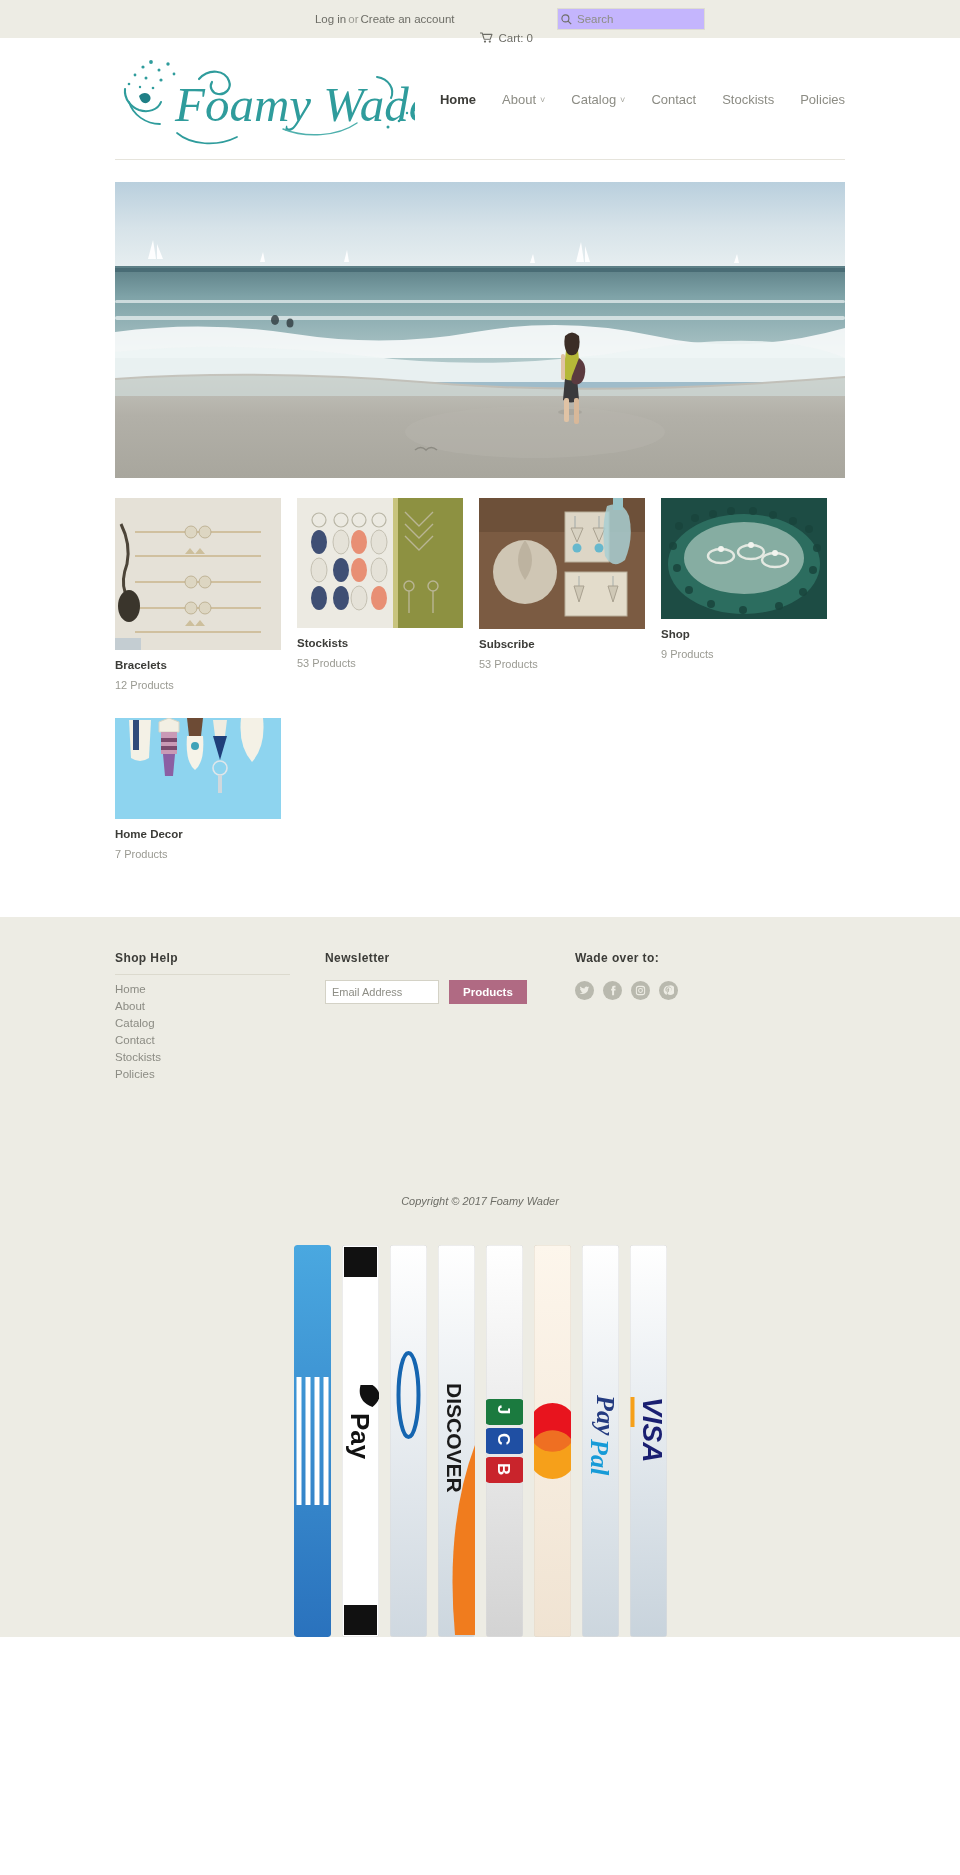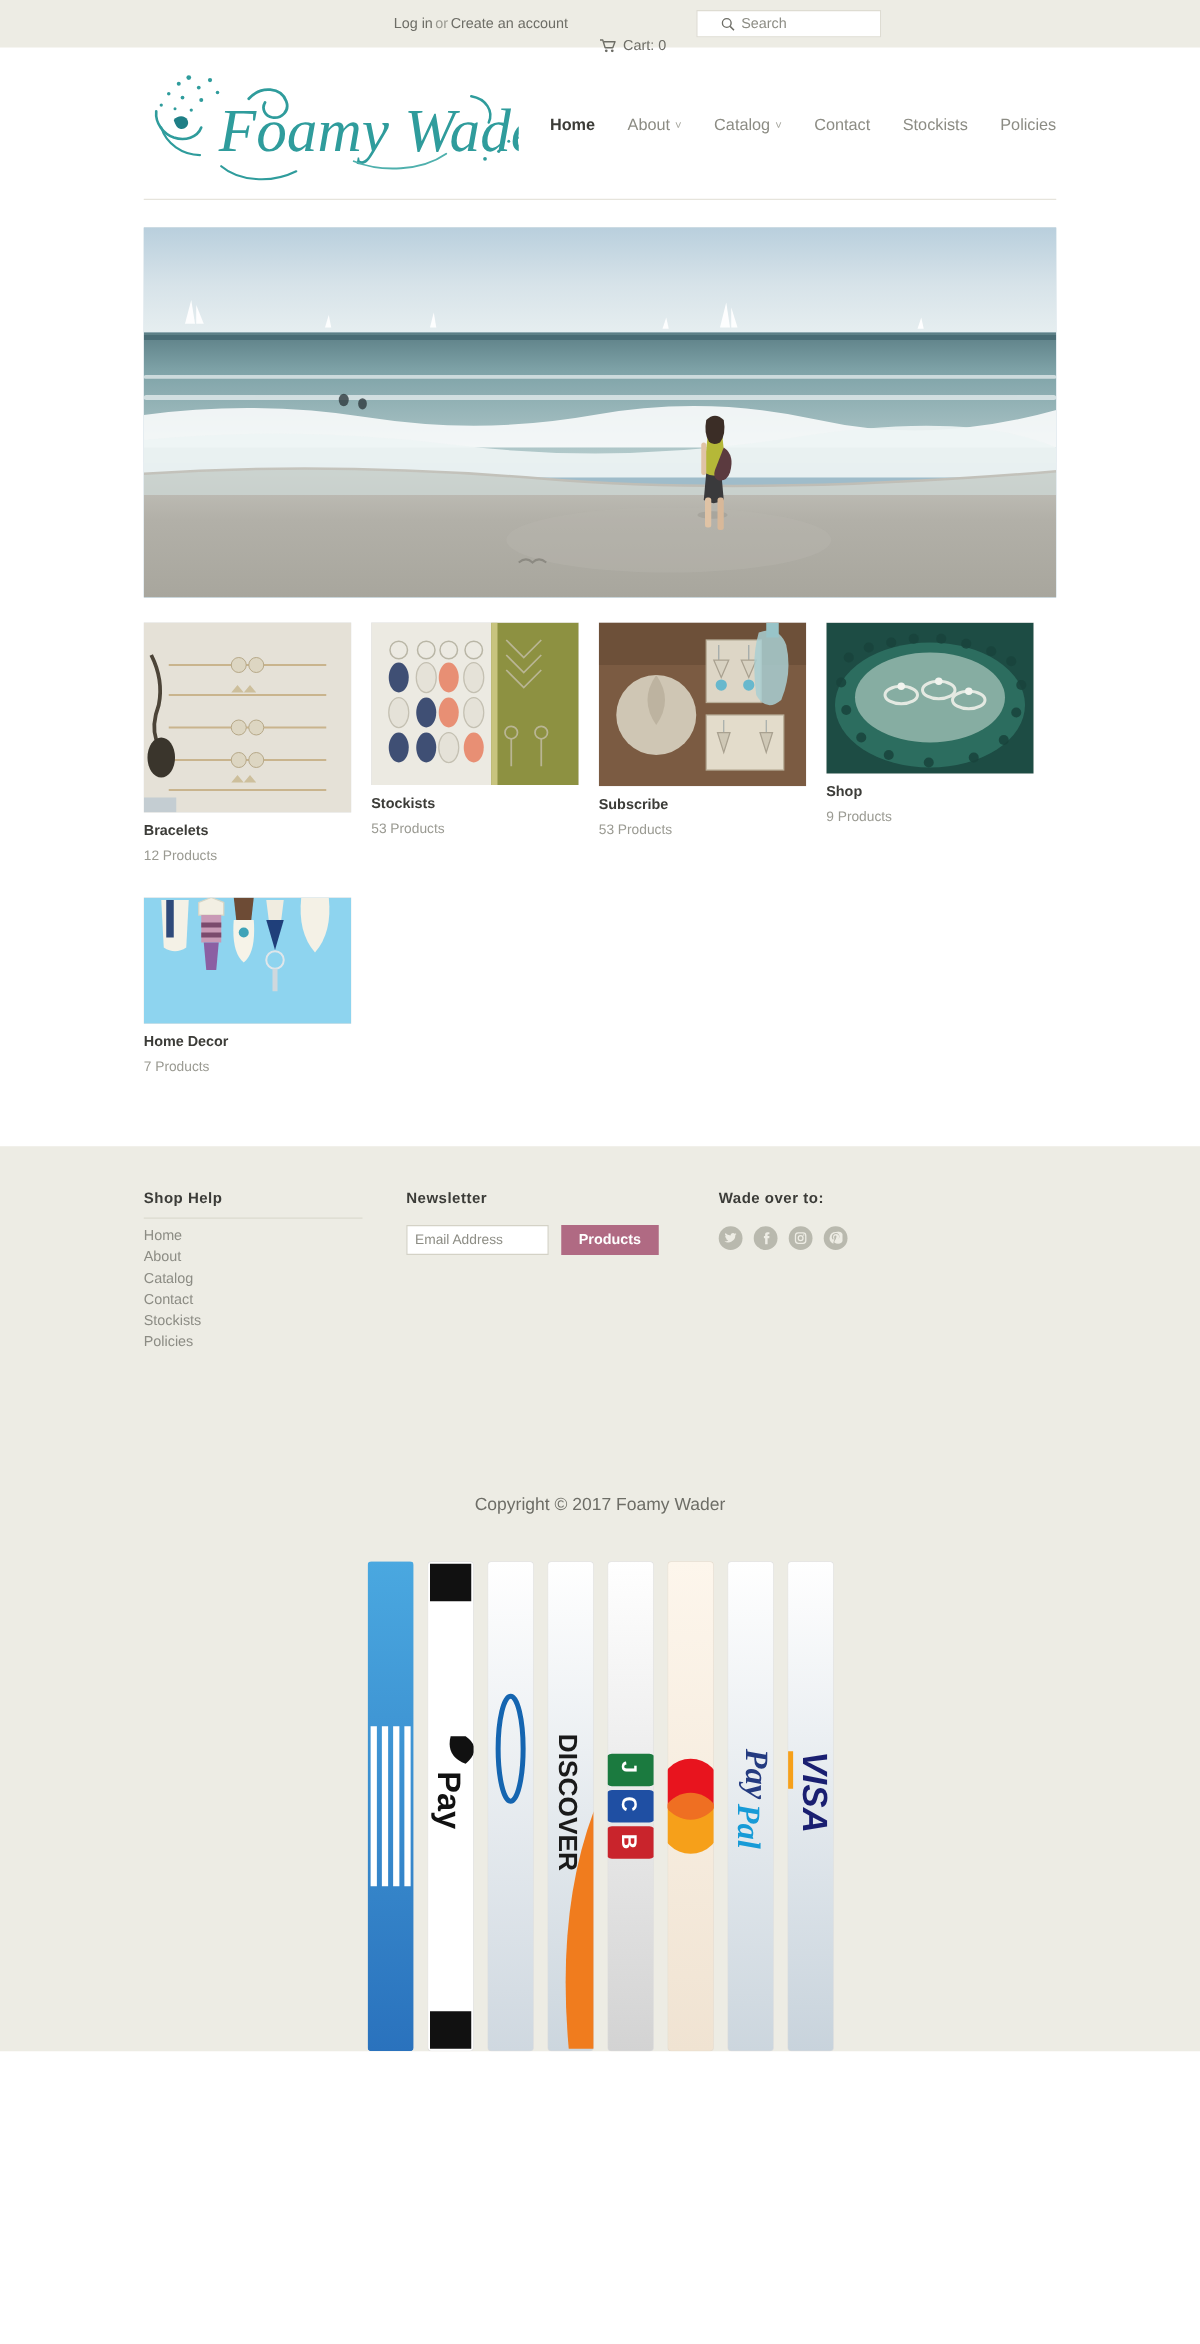--- a/index.html
+++ b/index.html
@@ -24,39 +24,39 @@
     padding-right: 255px;
     font-size: 11.5px;
     color: #6d6d66;
   }
   .topbar .acct { white-space: nowrap; }
   .topbar .acct a { color: #6d6d66; text-decoration: none; }
   .topbar .sep { color: #9b9b93; margin: 0 2px; }
 
   .cart-link {
     display: flex;
-    align-items: flex-start;
+    align-items: center;
     gap: 5px;
     margin-left: 26px;
     color: #6d6d66;
     text-decoration: none;
     white-space: nowrap;
     margin-top: 38px;
   }
   .cart-ico { display: block; }
 
   .search-wrap {
     margin-left: 24px;
     width: 148px;
     height: 22px;
-    background: #ffffff;
+    background: #c4b5fd;
     border: 1px solid #dedcd2;
     display: flex;
     align-items: center;
-    padding: 0 19px;
+    padding: 0 3px;
     gap: 5px;
   }
   .search-wrap svg { flex: 0 0 auto; display: block; }
   .search-wrap input {
     border: 0;
     outline: 0;
     font-family: "Liberation Sans", sans-serif;
     font-size: 11.5px;
     color: #55554f;
     width: 100%;
@@ -198,24 +198,25 @@
     display: flex; align-items: center; justify-content: center;
     text-decoration: none;
     color: #edece4;
   }
   .soc svg { display: block; }
 
   .copyright {
     width: 730px;
     margin: 0 auto;
     text-align: center;
-    font-size: 14px;
+    font-size: 11px;
     color: #6d6d66;
     padding-top: 112px;
     padding-bottom: 30px;
+    font-style: italic;
   }
 
   
   .payrow {
     width: 960px;
     display: flex;
     justify-content: center;
     align-items: flex-start;
     gap: 11px;
     padding-top: 8px;

